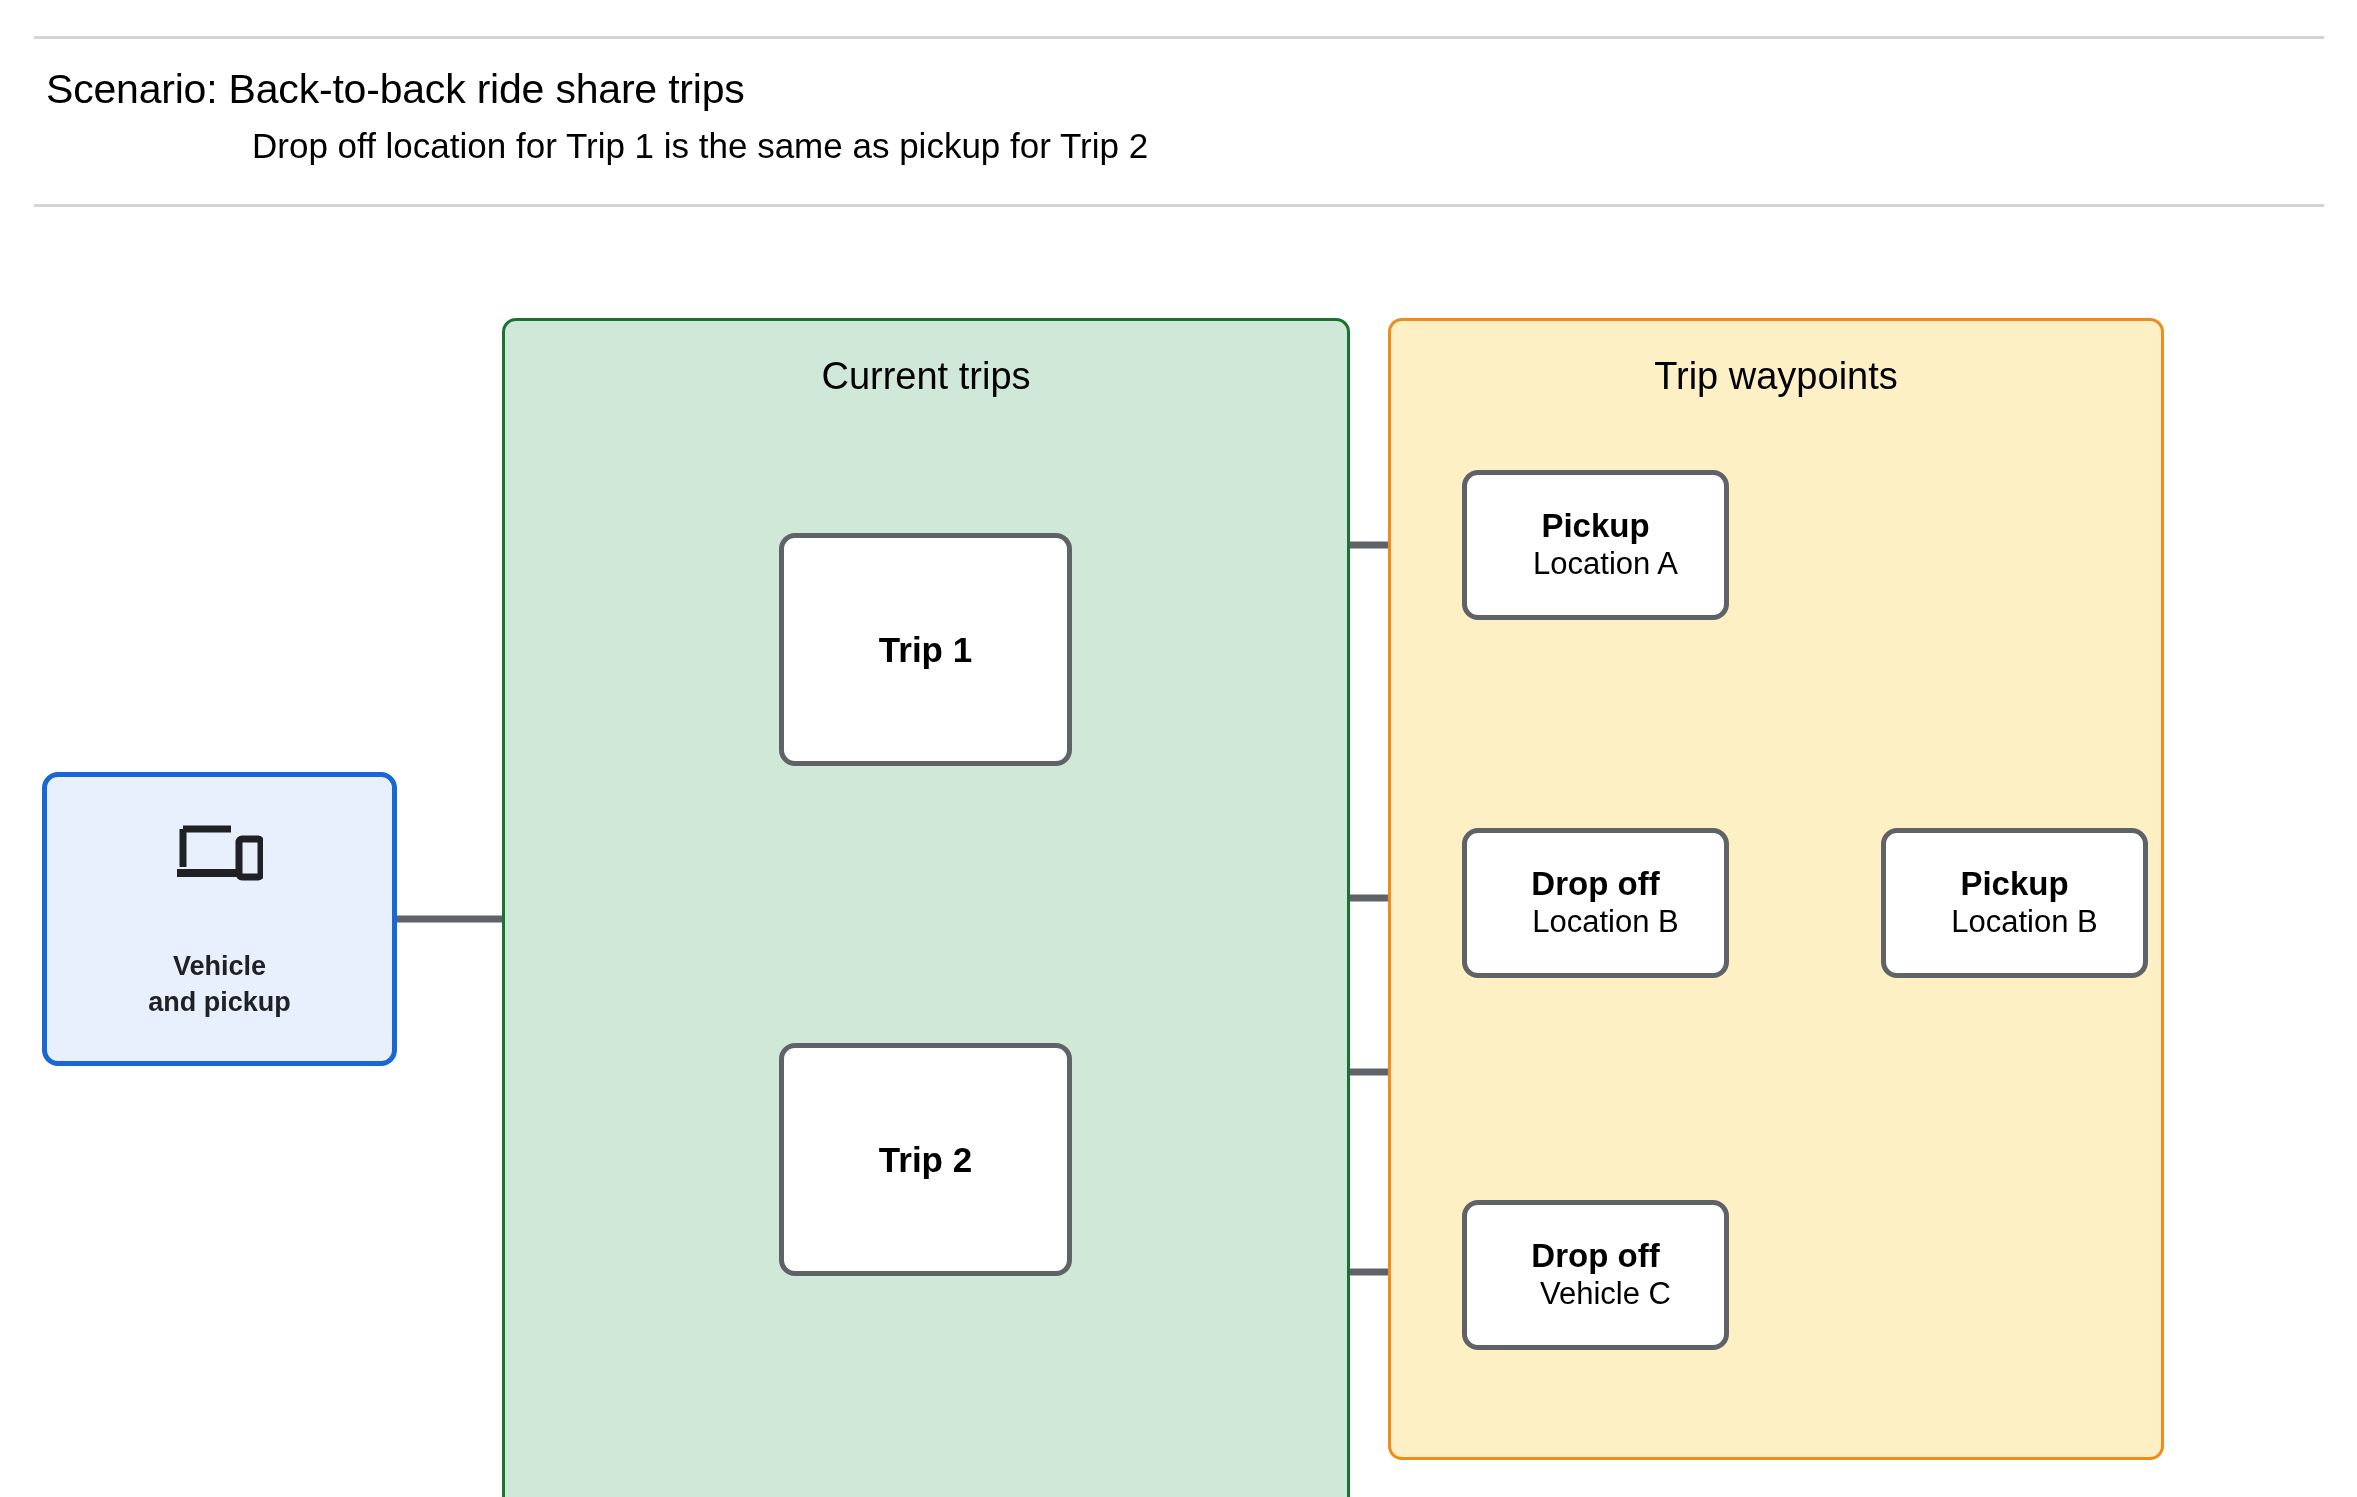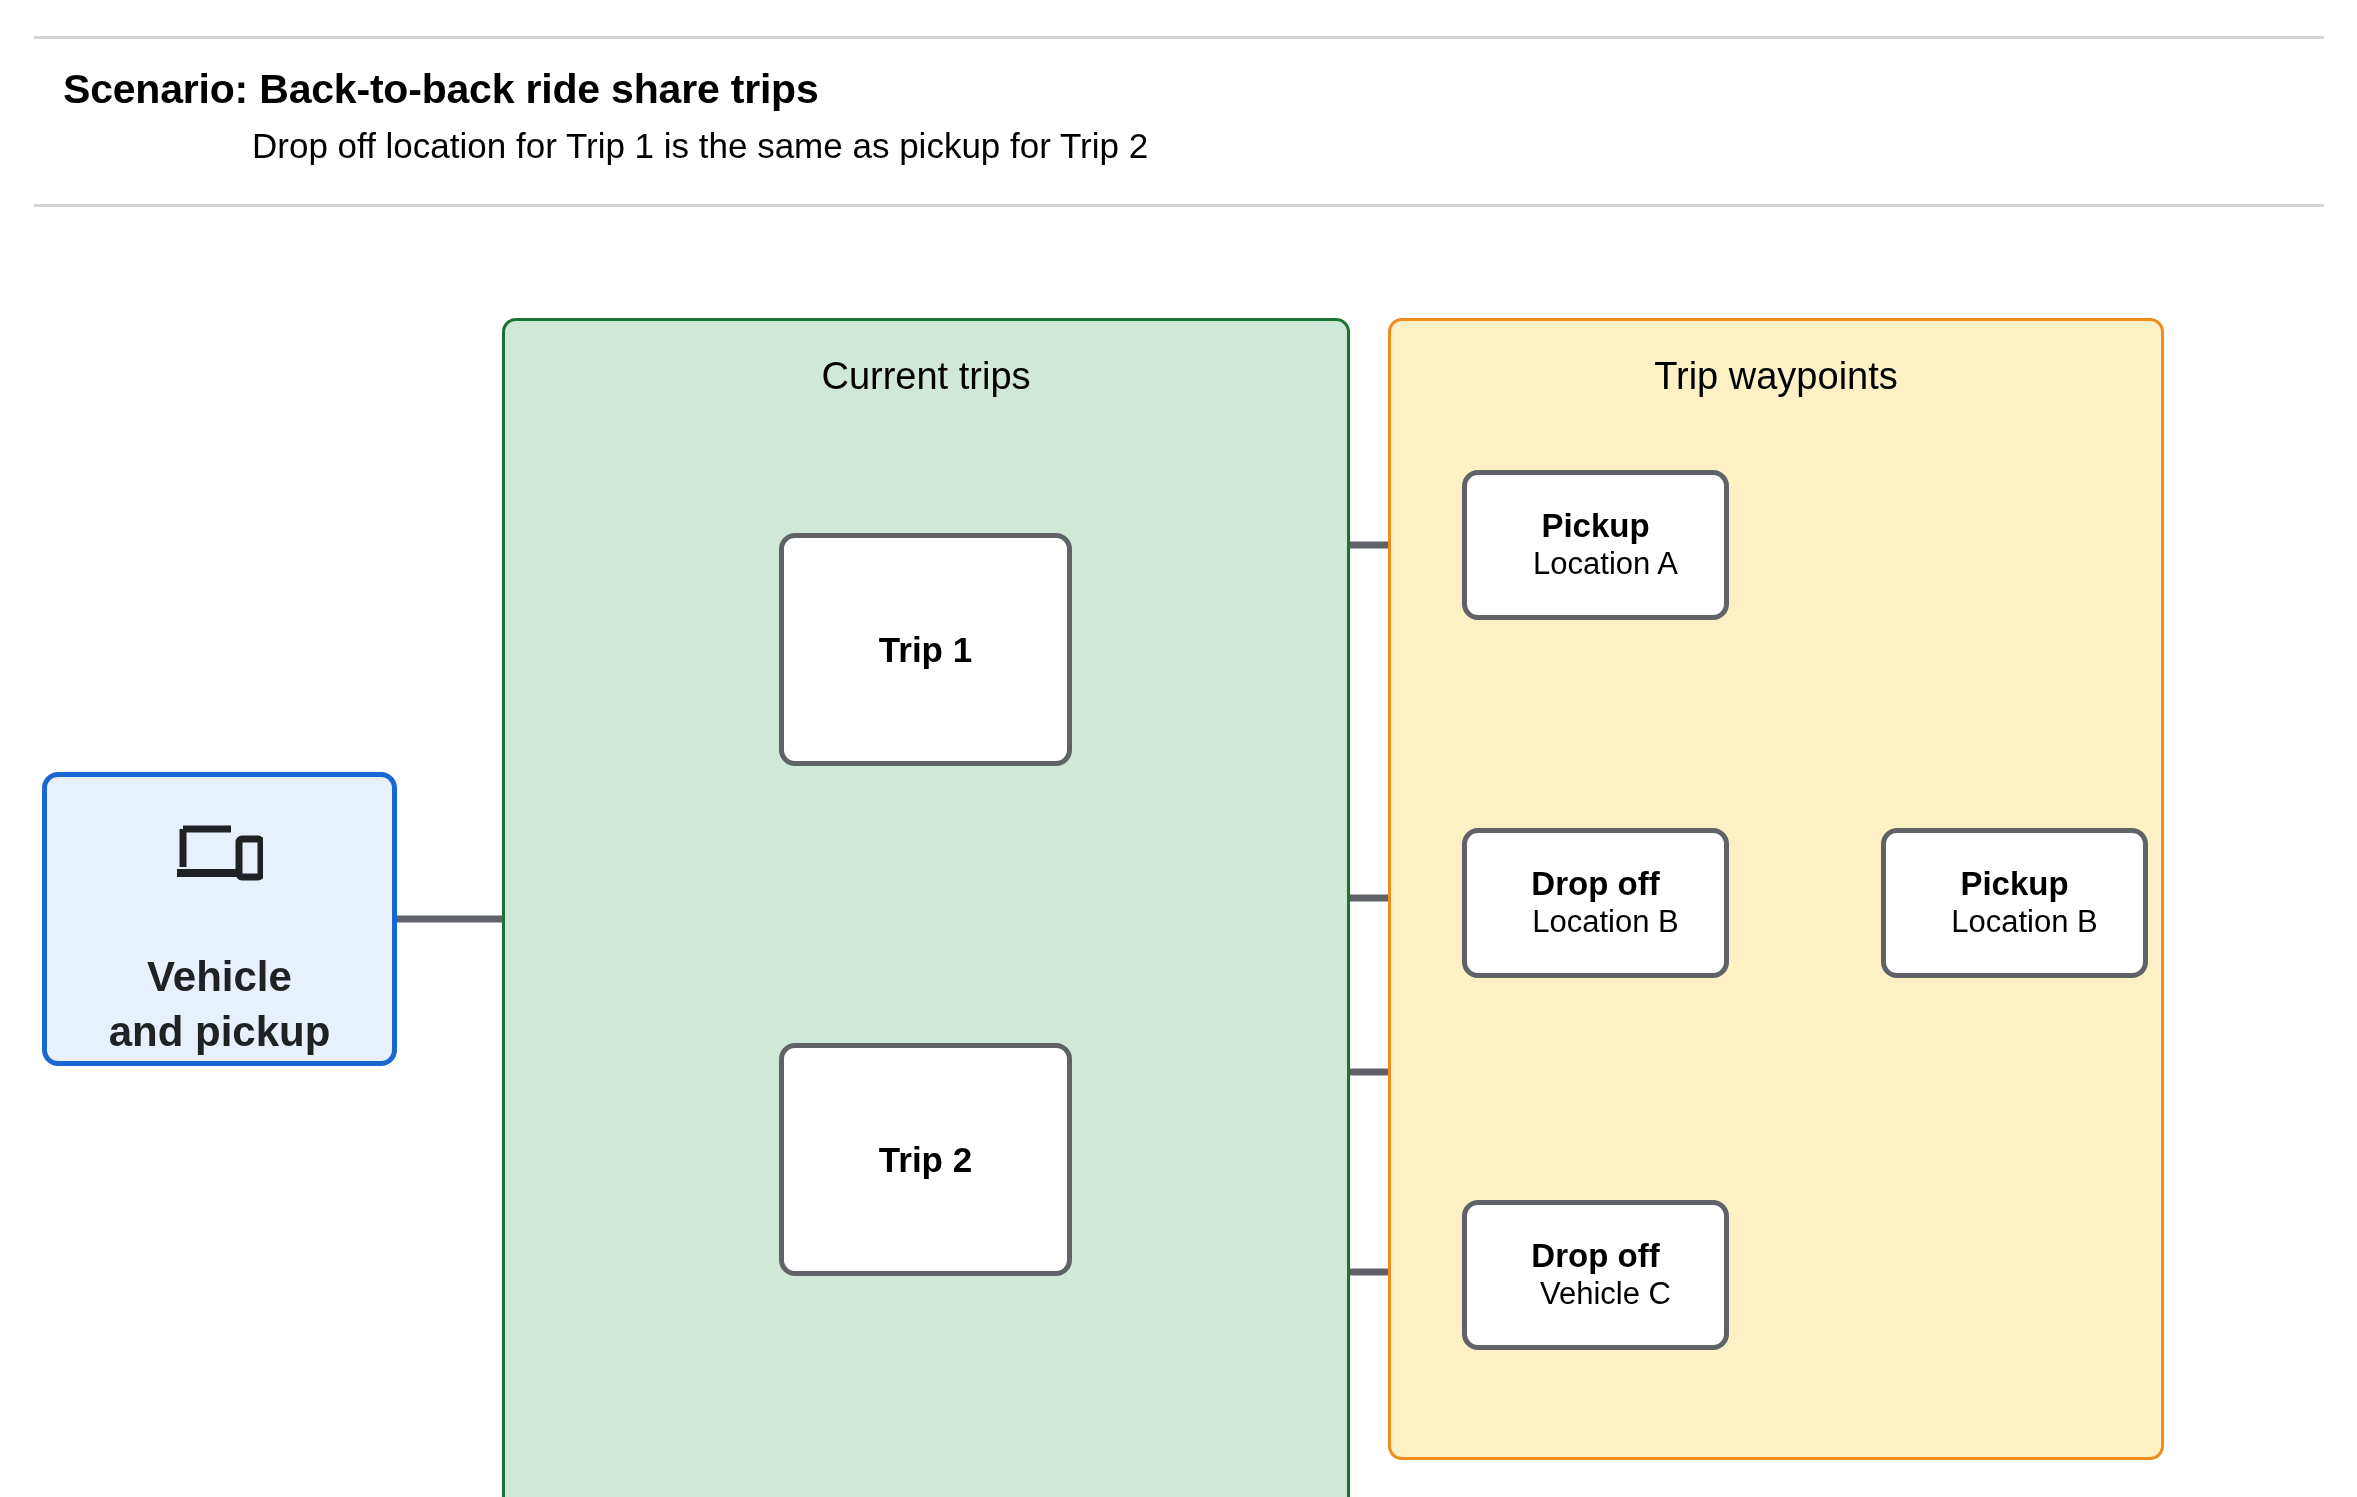--- a/index.html
+++ b/index.html
@@ -27,24 +27,24 @@
     left: 34px;
     width: 2290px;
     height: 3px;
     background: #d4d4d4;
   }
   .rule-top { top: 36px; }
   .rule-bottom { top: 204px; }
 
   .title {
     position: absolute;
-    left: 63px;
+    left: 46px;
     top: 66px;
     font-size: 41px;
-    font-weight: bold;
+    font-weight: normal;
     letter-spacing: -0.2px;
     color: #000000;
     white-space: nowrap;
   }
   .subtitle {
     position: absolute;
     left: 252px;
     top: 126px;
     font-size: 35px;
     font-weight: normal;
@@ -149,21 +149,21 @@
     justify-content: flex-start;
   }
   .vehicle-icon {
     margin-top: 46px;
     width: 86px;
     height: 62px;
   }
   .vehicle-label {
     margin-top: 64px;
     text-align: center;
-    font-size: 42px;
+    font-size: 27px;
     font-weight: bold;
     color: #202124;
     line-height: 1.32;
   }
 </style>
 </head>
 <body>
 
 <div class="header">
   <div class="rule rule-top"></div>

